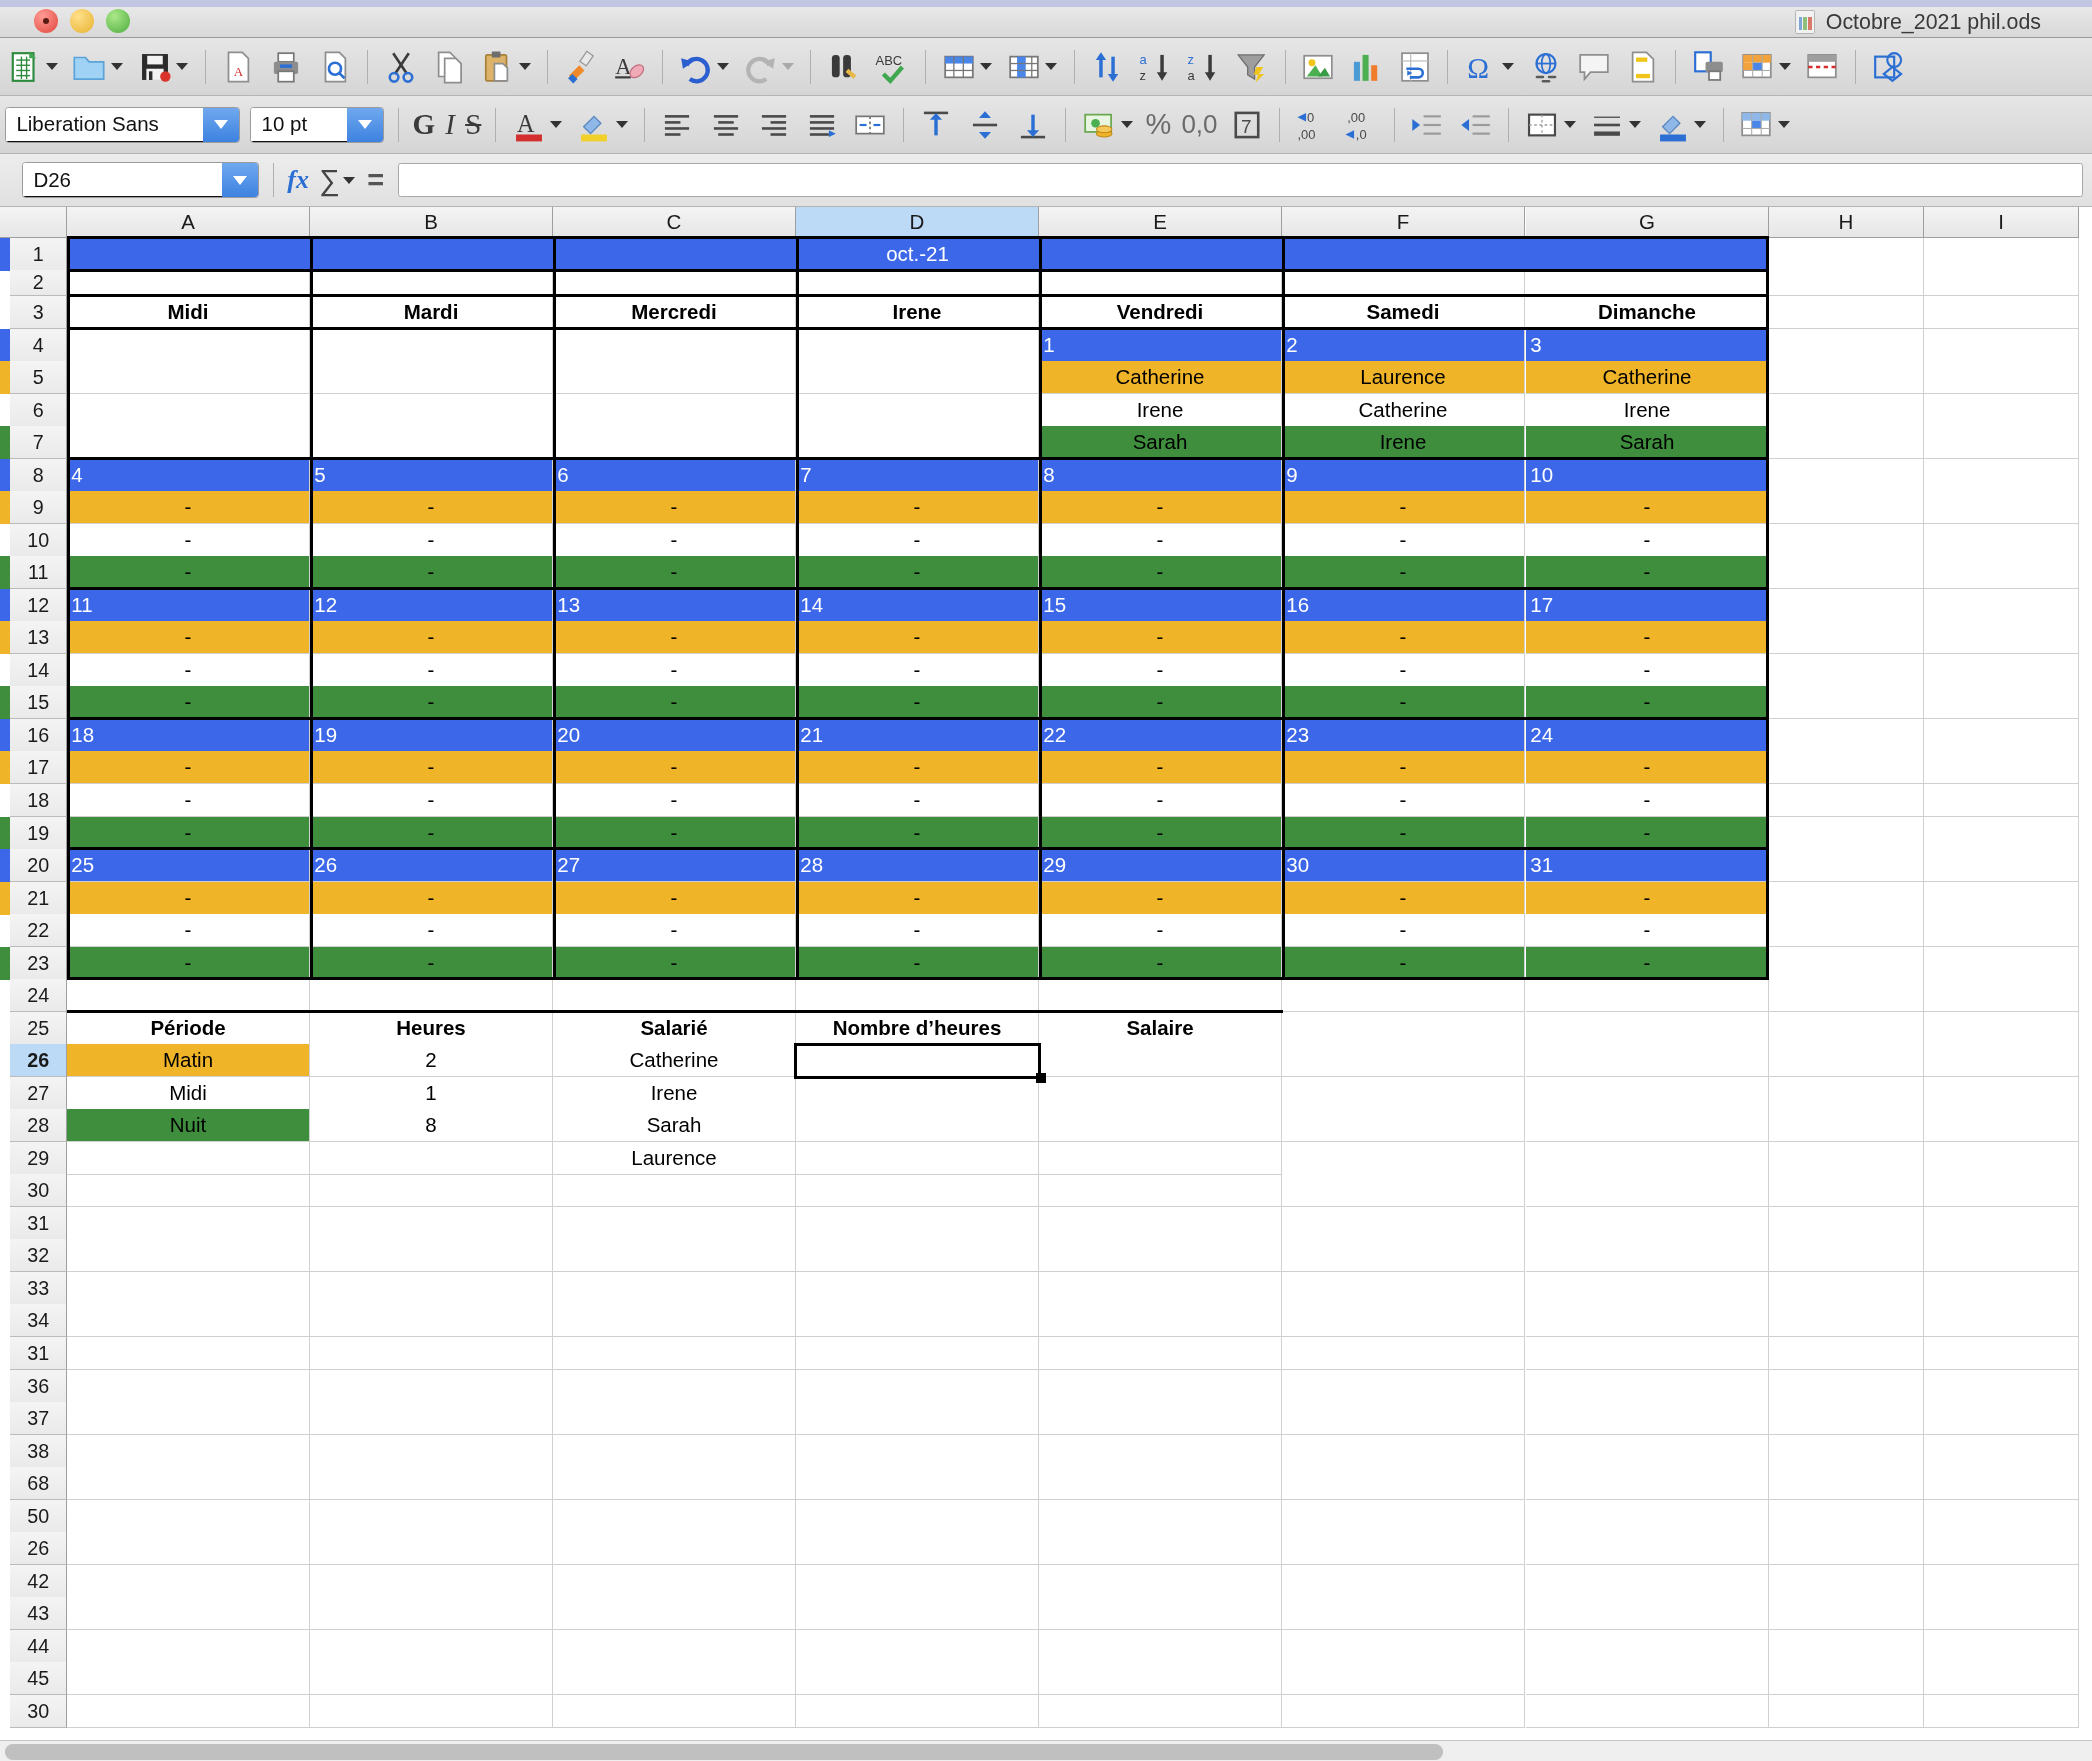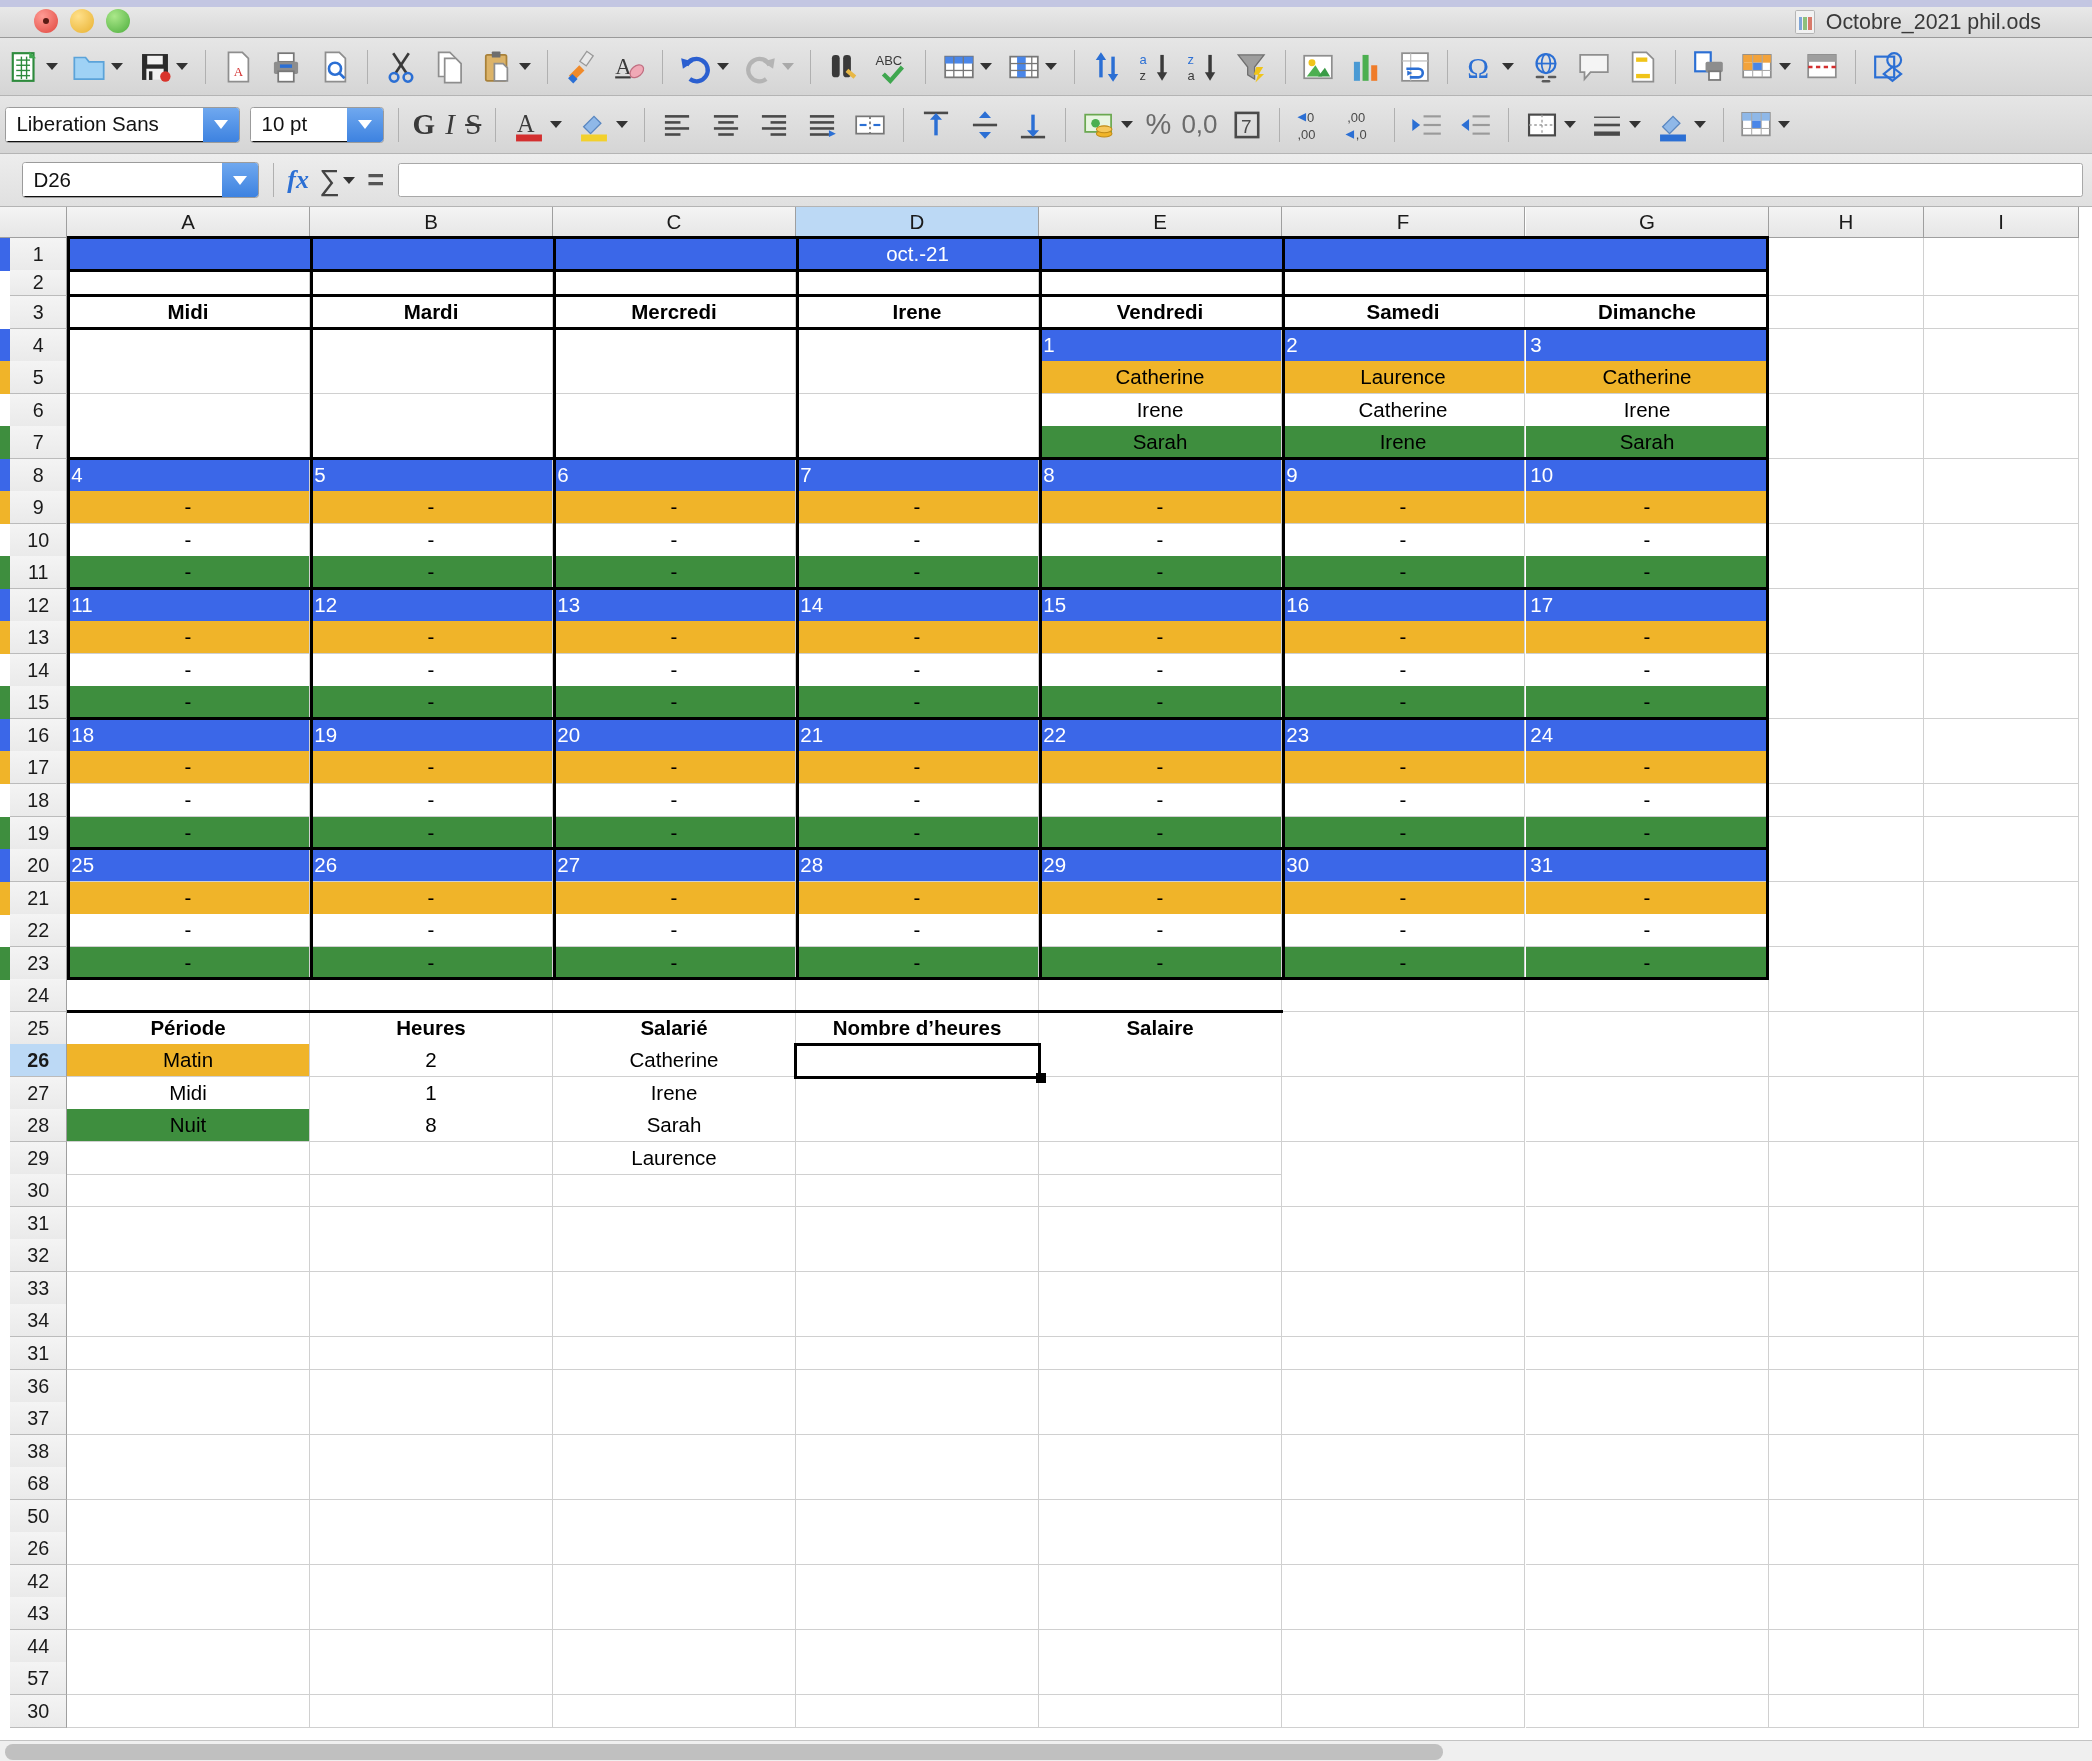--- a/index.html
+++ b/index.html
@@ -835,21 +835,21 @@
       <div class="rh" style="top: 1130px; height: 33px;">31</div>
       <div class="rh" style="top: 1163px; height: 33px;">36</div>
       <div class="rh" style="top: 1195px; height: 33px;">37</div>
       <div class="rh" style="top: 1228px; height: 33px;">38</div>
       <div class="rh" style="top: 1260px; height: 33px;">68</div>
       <div class="rh" style="top: 1293px; height: 33px;">50</div>
       <div class="rh" style="top: 1325px; height: 33px;">26</div>
       <div class="rh" style="top: 1358px; height: 33px;">42</div>
       <div class="rh" style="top: 1390px; height: 33px;">43</div>
       <div class="rh" style="top: 1423px; height: 33px;">44</div>
-      <div class="rh" style="top: 1455px; height: 33px;">57</div>
+      <div class="rh" style="top: 1455px; height: 33px;">45</div>
       <div class="rh" style="top: 1488px; height: 33px;">30</div>
     </div>
   <div id="cells">
       <div class="cell plain c" style="left: 67px; width: 243px; top: 31px; height: 33px;"></div>
       <div class="cell plain c" style="left: 310px; width: 243px; top: 31px; height: 33px;"></div>
       <div class="cell plain c" style="left: 553px; width: 243px; top: 31px; height: 33px;"></div>
       <div class="cell plain c" style="left: 796px; width: 243px; top: 31px; height: 33px;"></div>
       <div class="cell plain c" style="left: 1039px; width: 243px; top: 31px; height: 33px;"></div>
       <div class="cell plain c" style="left: 1282px; width: 243px; top: 31px; height: 33px;"></div>
       <div class="cell plain c" style="left: 1526px; width: 243px; top: 31px; height: 33px;"></div>

